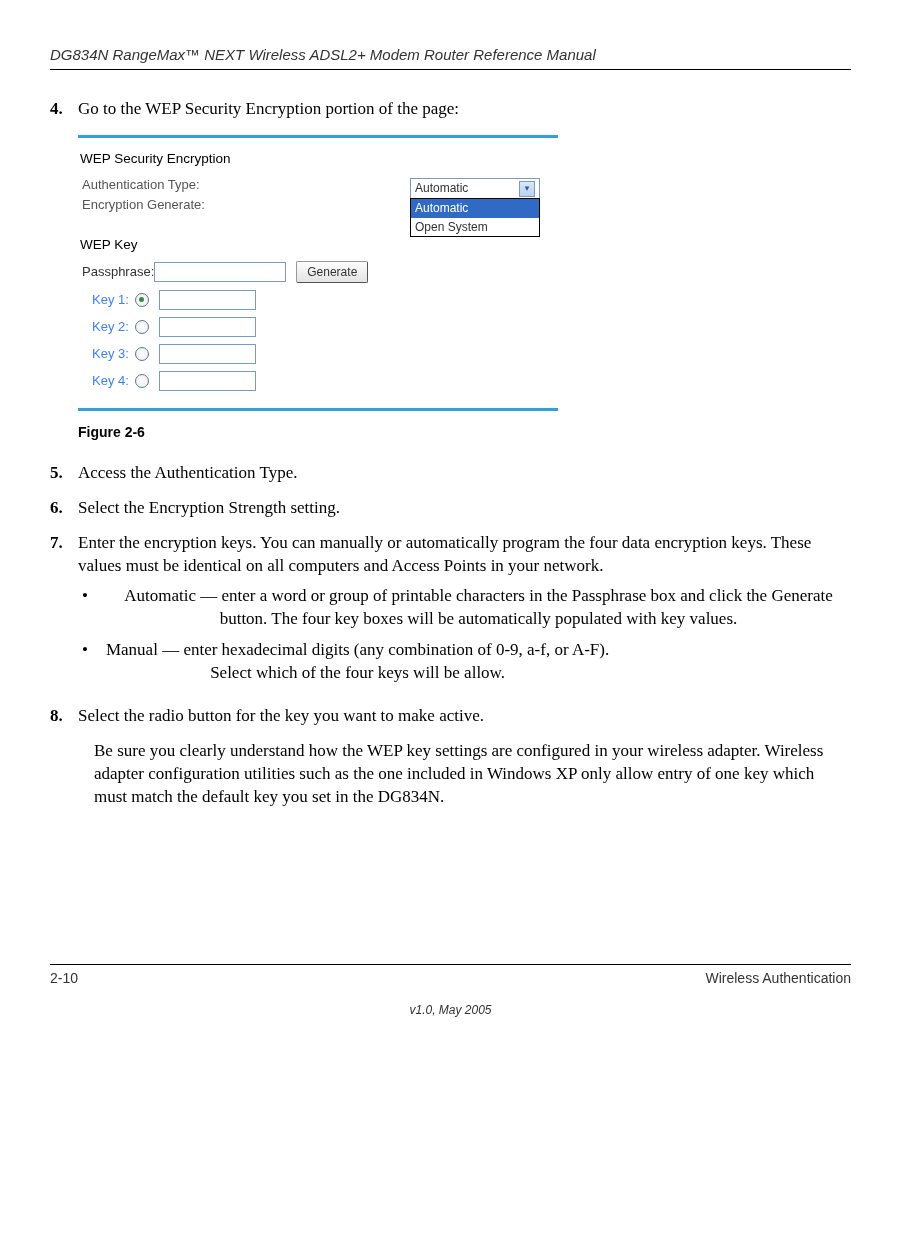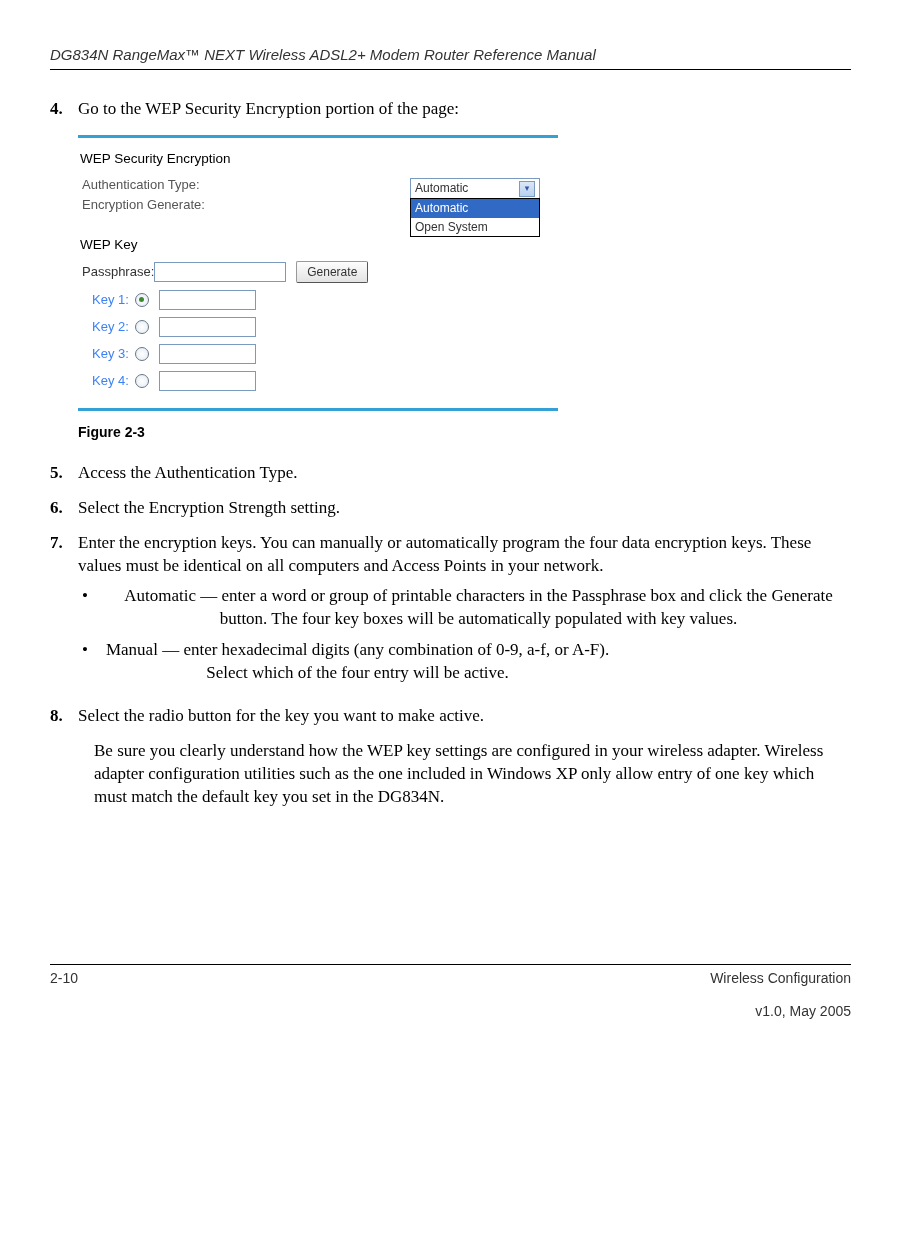--- a/index.html
+++ b/index.html
@@ -165,23 +165,24 @@
       margin-bottom: 4px;
     }
     .footer-row {
       display: flex;
       justify-content: space-between;
       font-family: Arial, Helvetica, sans-serif;
       font-size: 14px;
       color: #333;
     }
     .footer-center {
-      text-align: right;
-      font-family: Arial, Helvetica, sans-serif;
-      font-size: 14px;
+      text-align: center;
+      font-family: Arial, Helvetica, sans-serif;
+      font-style: italic;
+      font-size: 12px;
       color: #333;
       margin-top: 14px;
     }
   </style>
 </head>
 <body>
 
 <div>
   <div class="header-title">DG834N RangeMax™ NEXT Wireless ADSL2+ Modem Router Reference Manual</div>
   <div class="header-line"></div>
@@ -234,21 +235,21 @@
       <span>Key 3: </span>
       <span class="radio"></span>
       <span class="key-input"></span>
     </div>
     <div class="key-row">
       <span>Key 4: </span>
       <span class="radio"></span>
       <span class="key-input"></span>
     </div>
   </div>
-  <div class="figure-caption">Figure 2-3</div>
+  <div class="figure-caption">Figure 2-6</div>
 </div>
 
 <div class="step-row">
   <div class="step-num">5.</div>
   <div class="step-body">Access the Authentication Type.</div>
 </div>
 
 <div class="step-row">
   <div class="step-num">6.</div>
   <div class="step-body">Select the Encryption Strength setting.</div>
@@ -258,34 +259,34 @@
   <div class="step-num">7.</div>
   <div class="step-body">
     <span>Enter the encryption keys. You can manually or automatically program the four data encryption keys. These values must be identical on all computers and Access Points in your network.</span>
     <ul class="bullet-list">
       <li>
           <span>Automatic — enter a word or group of printable characters in the Passphrase box and click the Generate button. The four key boxes will be automatically populated with key values.</span>
         </li>
       <li>
         <span>
           <span>Manual — enter hexadecimal digits (any combination of 0-9, a-f, or A-F).</span><br>
-          <span>Select which of the four entry will be active.</span>
+          <span>Select which of the four keys will be allow.</span>
         </span>
       </li>
     </ul>
   </div>
 </div>
 
 <div class="step-row">
   <div class="step-num">8.</div>
   <div class="step-body">Select the radio button for the key you want to make active.</div>
 </div>
 
 <div class="para-indent">Be sure you clearly understand how the WEP key settings are configured in your wireless adapter. Wireless adapter configuration utilities such as the one included in Windows XP only allow entry of one key which must match the default key you set in the DG834N.</div>
 
 <div class="footer">
   <div class="footer-line"></div>
   <div class="footer-row">
     <span>2-10</span>
-    <span>Wireless Configuration</span>
+    <span>Wireless Authentication</span>
   </div>
   <div class="footer-center">v1.0, May 2005</div>
 </div>
 
 </body></html>

